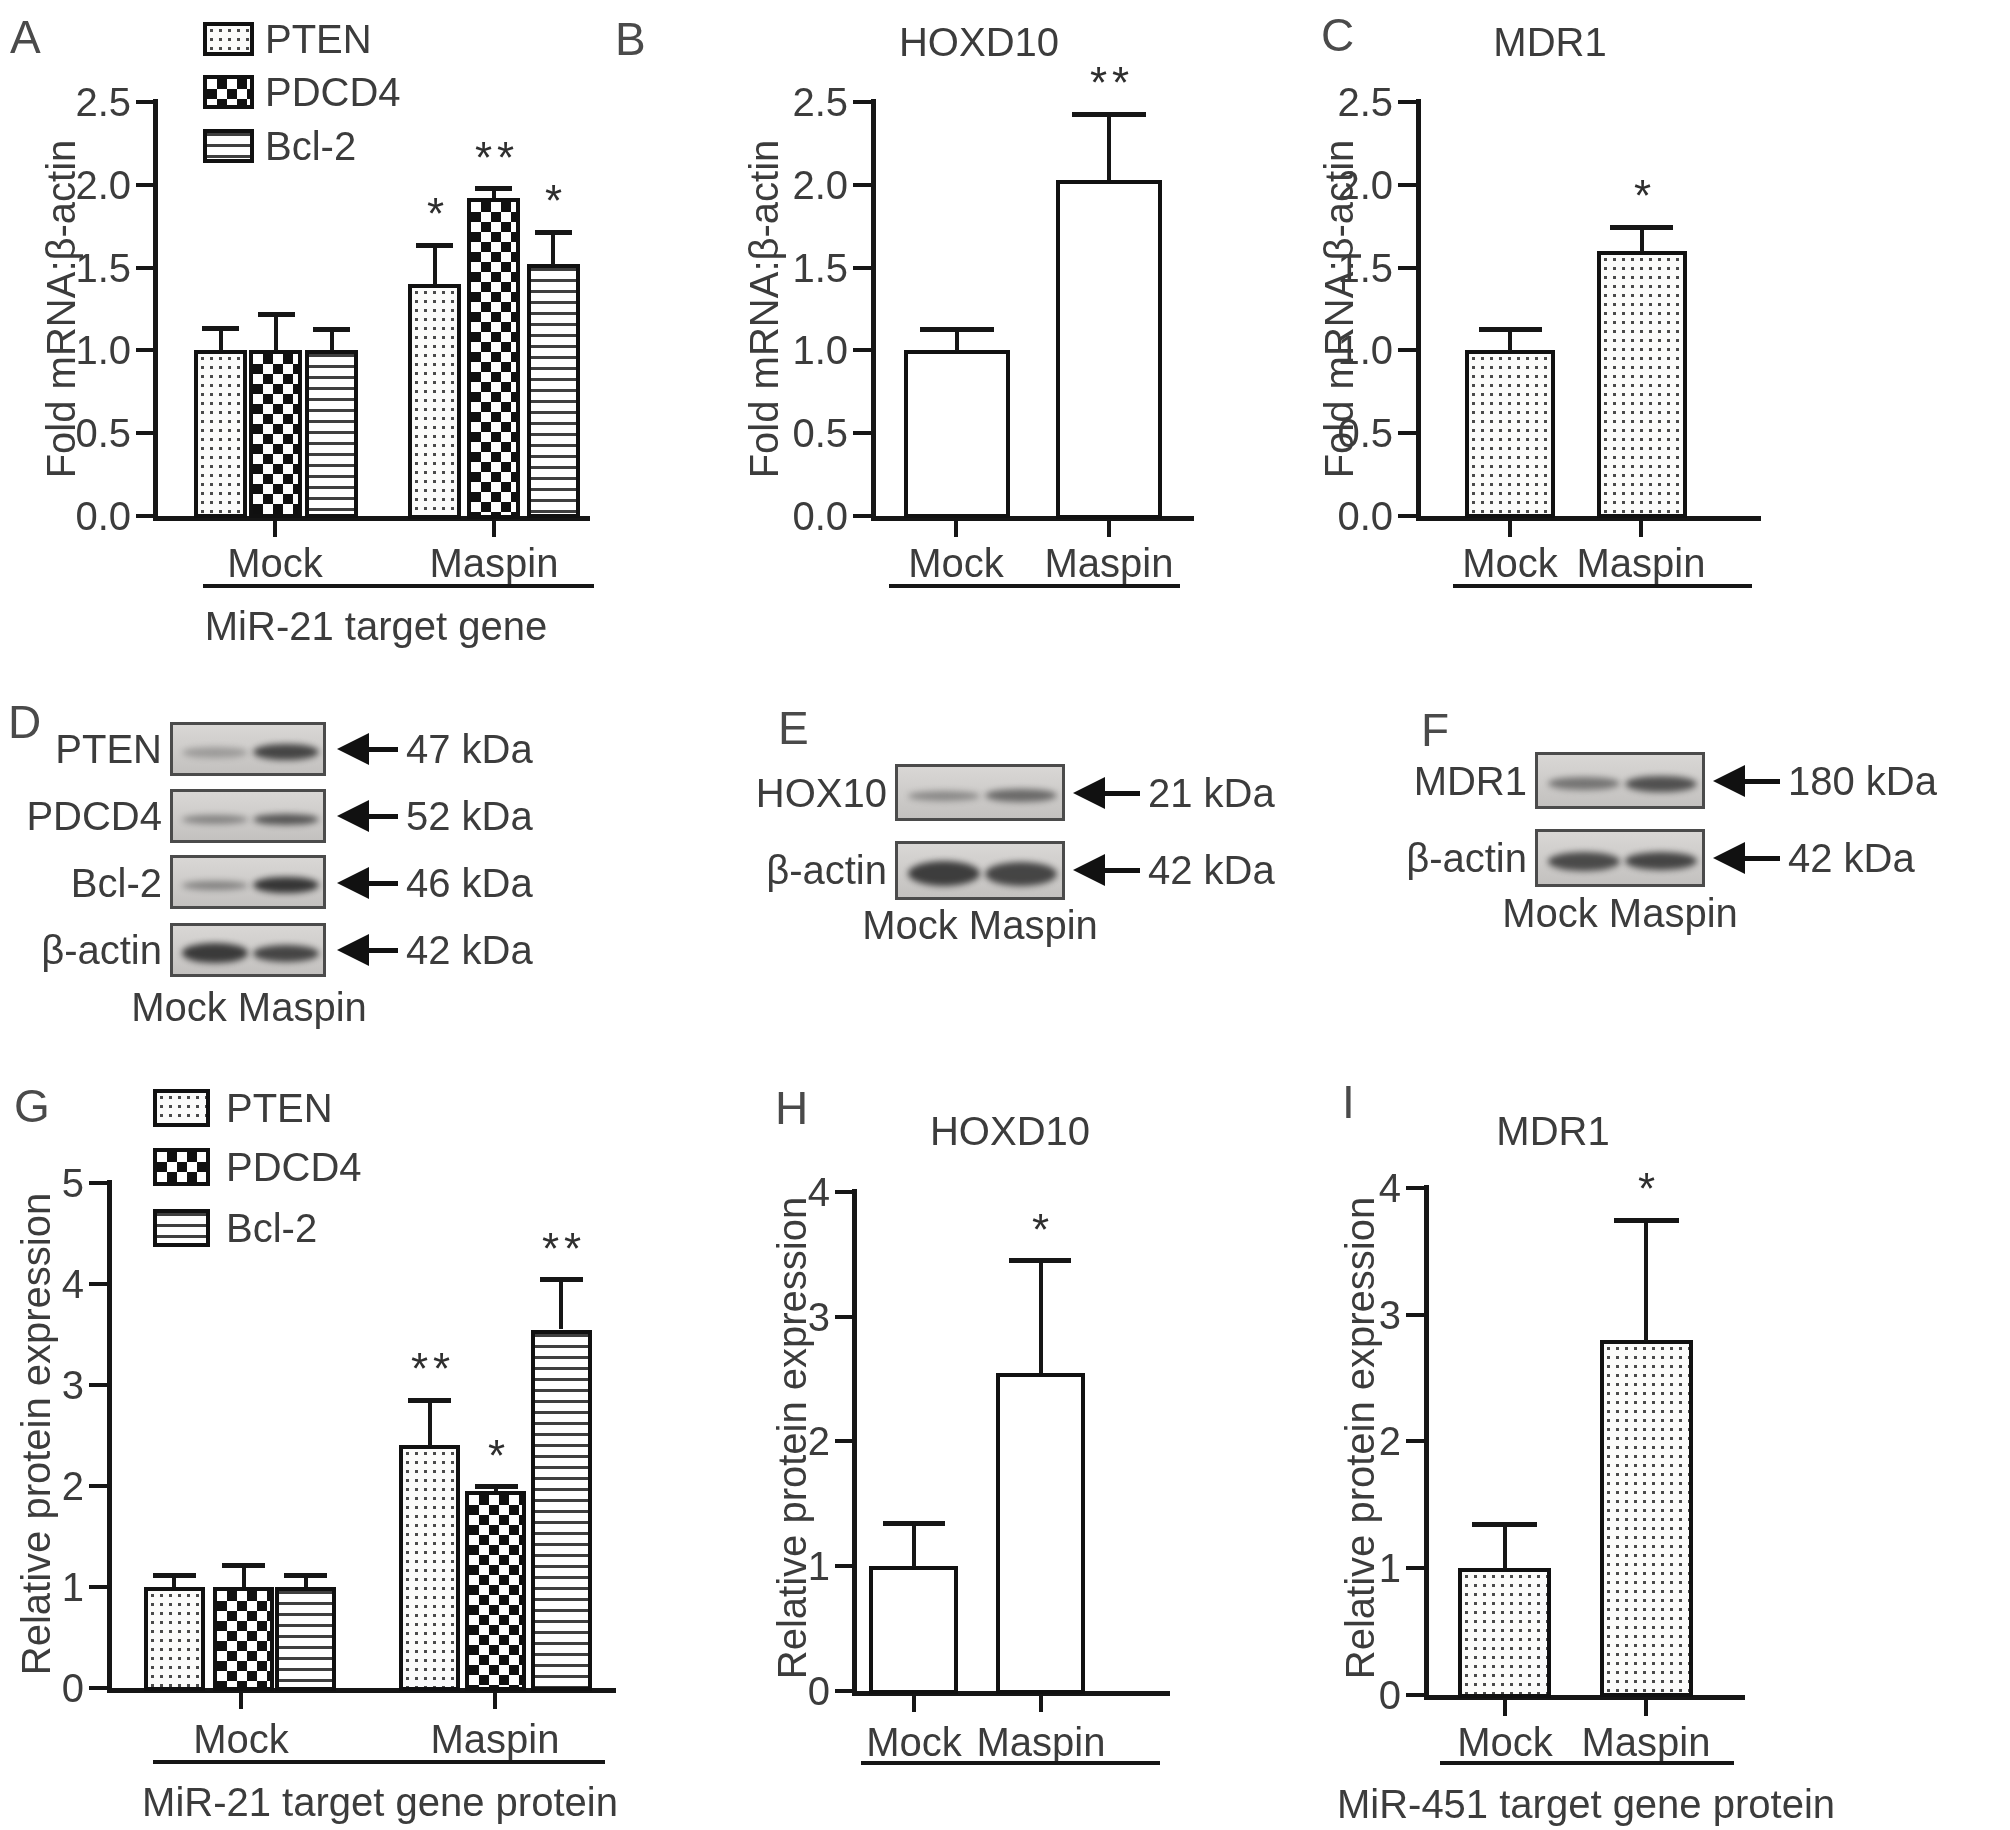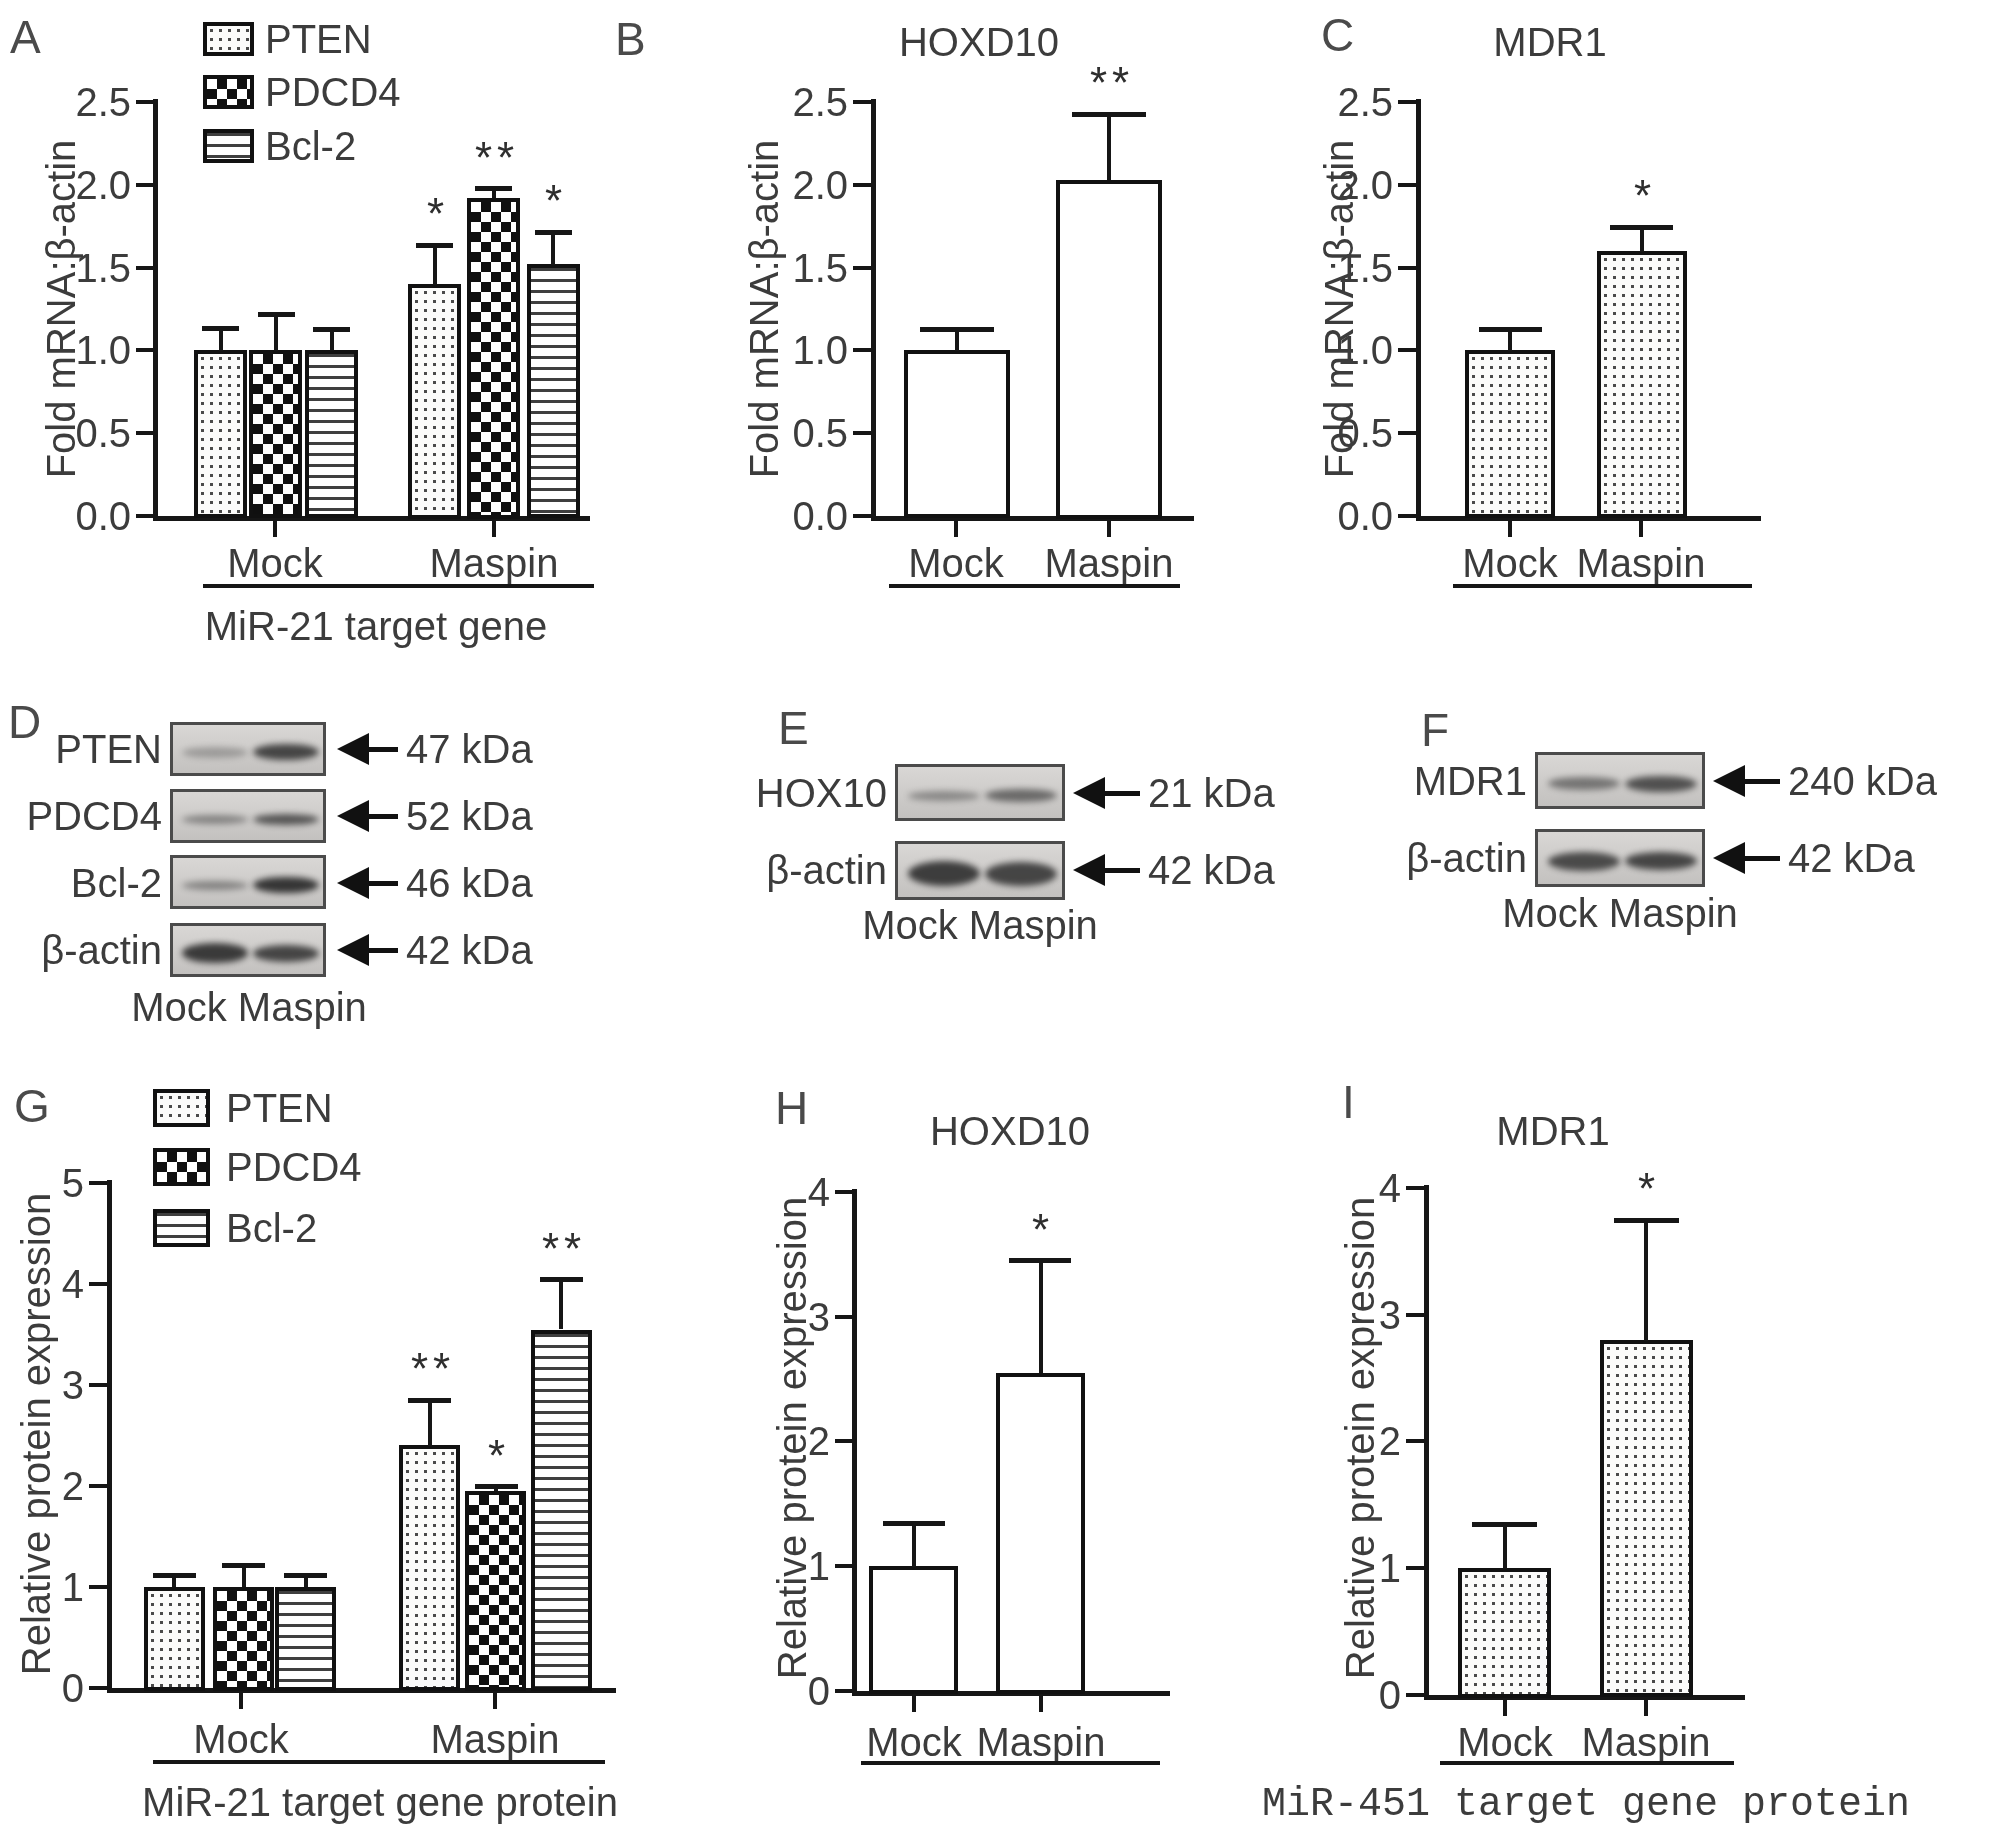--- a/index.html
+++ b/index.html
@@ -245,21 +245,21 @@
     <div class="line" style="left: 1472px; top: 1522px; width: 65px; height: 5px;"></div>
     <div class="bar pat-dots" style="left: 1600px; top: 1340px; width: 93px; height: 357px;"></div>
     <div class="line" style="left: 1644px; top: 1220px; width: 4px; height: 121px;"></div>
     <div class="line" style="left: 1614px; top: 1218px; width: 65px; height: 5px;"></div>
     <div class="sig" style="left: 1649px; top: 1164px;">*</div>
     <div class="line" style="left: 1503px; top: 1700px; width: 4px; height: 16px;"></div>
     <div class="cat" style="left: 1505px; top: 1720px;">Mock</div>
     <div class="line" style="left: 1644px; top: 1700px; width: 4px; height: 16px;"></div>
     <div class="cat" style="left: 1646px; top: 1720px;">Maspin</div>
     <div class="line" style="left: 1440px; top: 1761px; width: 294px; height: 4px;"></div>
-    <div class="cat" style="left: 1586px; top: 1782px; font-family: Liberation Mono, monospace;">MiR-451 target gene protein</div>
+    <div class="cat" style="left: 1586px; top: 1782px;">MiR-451 target gene protein</div>
     <div class="rowlab" style="left: -135px; top: 749px; width: 297px;">PTEN</div>
     <div class="blot-box" style="left: 170px; top: 722px; width: 156px; height: 54px;">
       <div class="band" style="left: 9.4px; top: 22px; width: 66px; height: 11px; opacity: 0.3;"></div>
       <div class="band" style="left: 80px; top: 19px; width: 66px; height: 16.3px; opacity: 0.85;"></div>
     </div>
     <div class="arrow" style="left: 337px; top: 733px; width: 61px; height: 32px;">
       <div class="arrow-head"></div>
       <div class="arrow-tail"></div>
     </div>
     <div class="kda" style="left: 406px; top: 749px;">47 kDa</div>
@@ -317,21 +317,21 @@
     <div class="cat" style="left: 980px; top: 903px;">Mock Maspin</div>
     <div class="rowlab" style="left: 1230px; top: 781px; width: 297px;">MDR1</div>
     <div class="blot-box" style="left: 1535px; top: 752px; width: 170px; height: 57px;">
       <div class="band" style="left: 10.2px; top: 22.4px; width: 72px; height: 12.6px; opacity: 0.55;"></div>
       <div class="band" style="left: 87px; top: 20.7px; width: 72px; height: 16px; opacity: 0.78;"></div>
     </div>
     <div class="arrow" style="left: 1713px; top: 765px; width: 67px; height: 32px;">
       <div class="arrow-head"></div>
       <div class="arrow-tail"></div>
     </div>
-    <div class="kda" style="left: 1788px; top: 781px;">240 kDa</div>
+    <div class="kda" style="left: 1788px; top: 781px;">180 kDa</div>
     <div class="rowlab" style="left: 1230px; top: 858px; width: 297px;">β-actin</div>
     <div class="blot-box" style="left: 1535px; top: 829px; width: 170px; height: 58px;">
       <div class="band" style="left: 10.2px; top: 20px; width: 72px; height: 18.7px; opacity: 0.82;"></div>
       <div class="band" style="left: 87px; top: 20.4px; width: 72px; height: 17.5px; opacity: 0.85;"></div>
     </div>
     <div class="arrow" style="left: 1713px; top: 842px; width: 67px; height: 32px;">
       <div class="arrow-head"></div>
       <div class="arrow-tail"></div>
     </div>
     <div class="kda" style="left: 1788px; top: 858px;">42 kDa</div>

